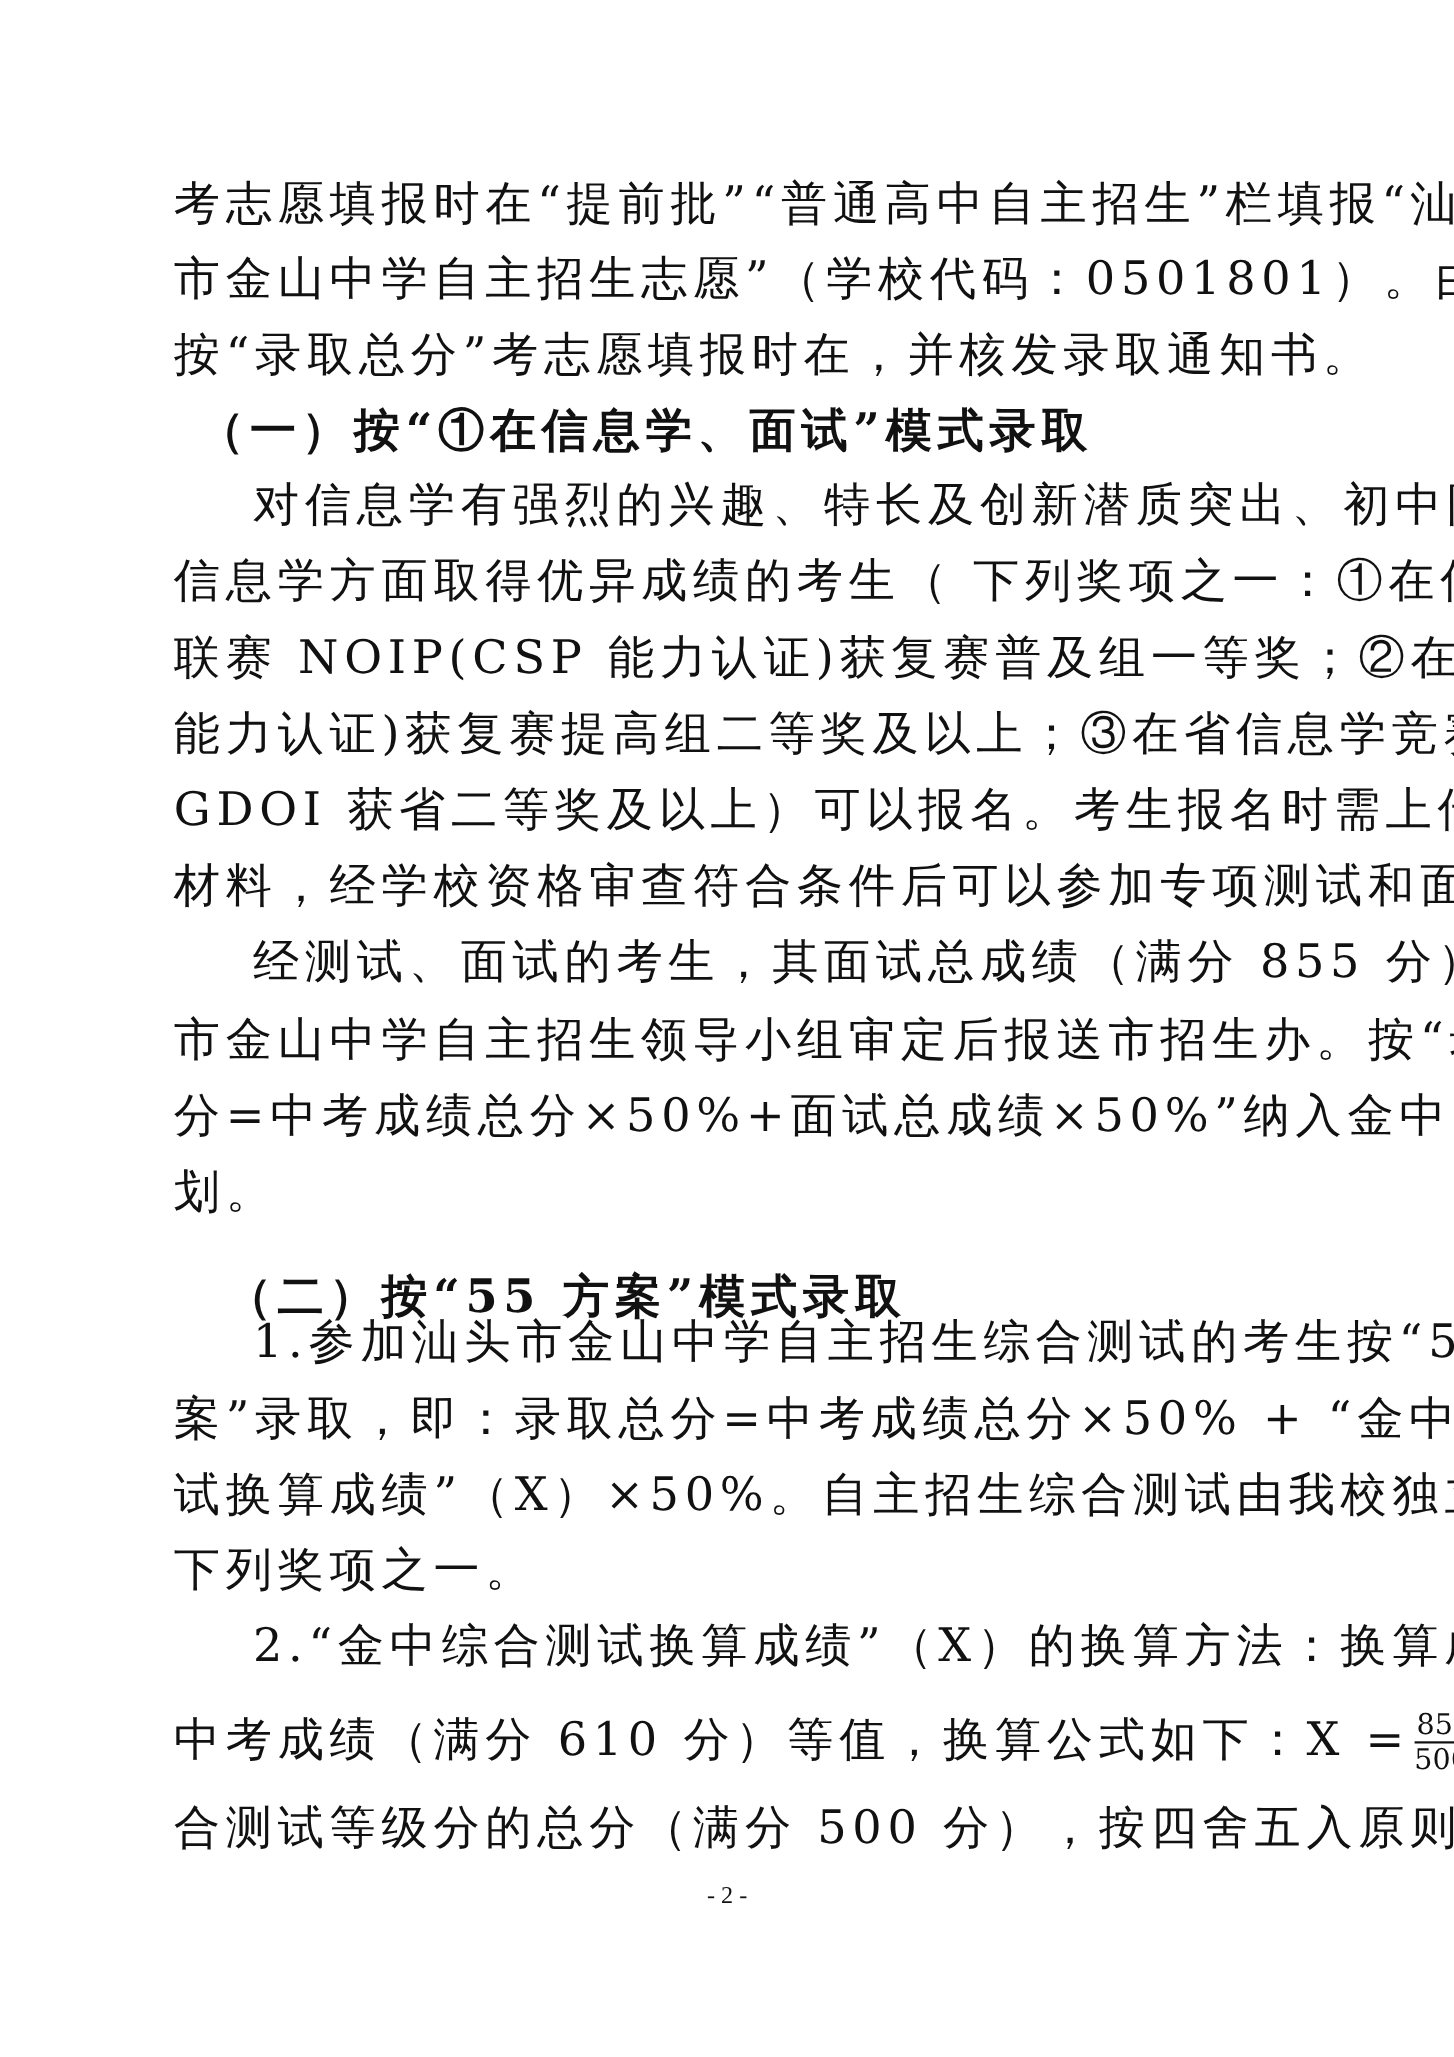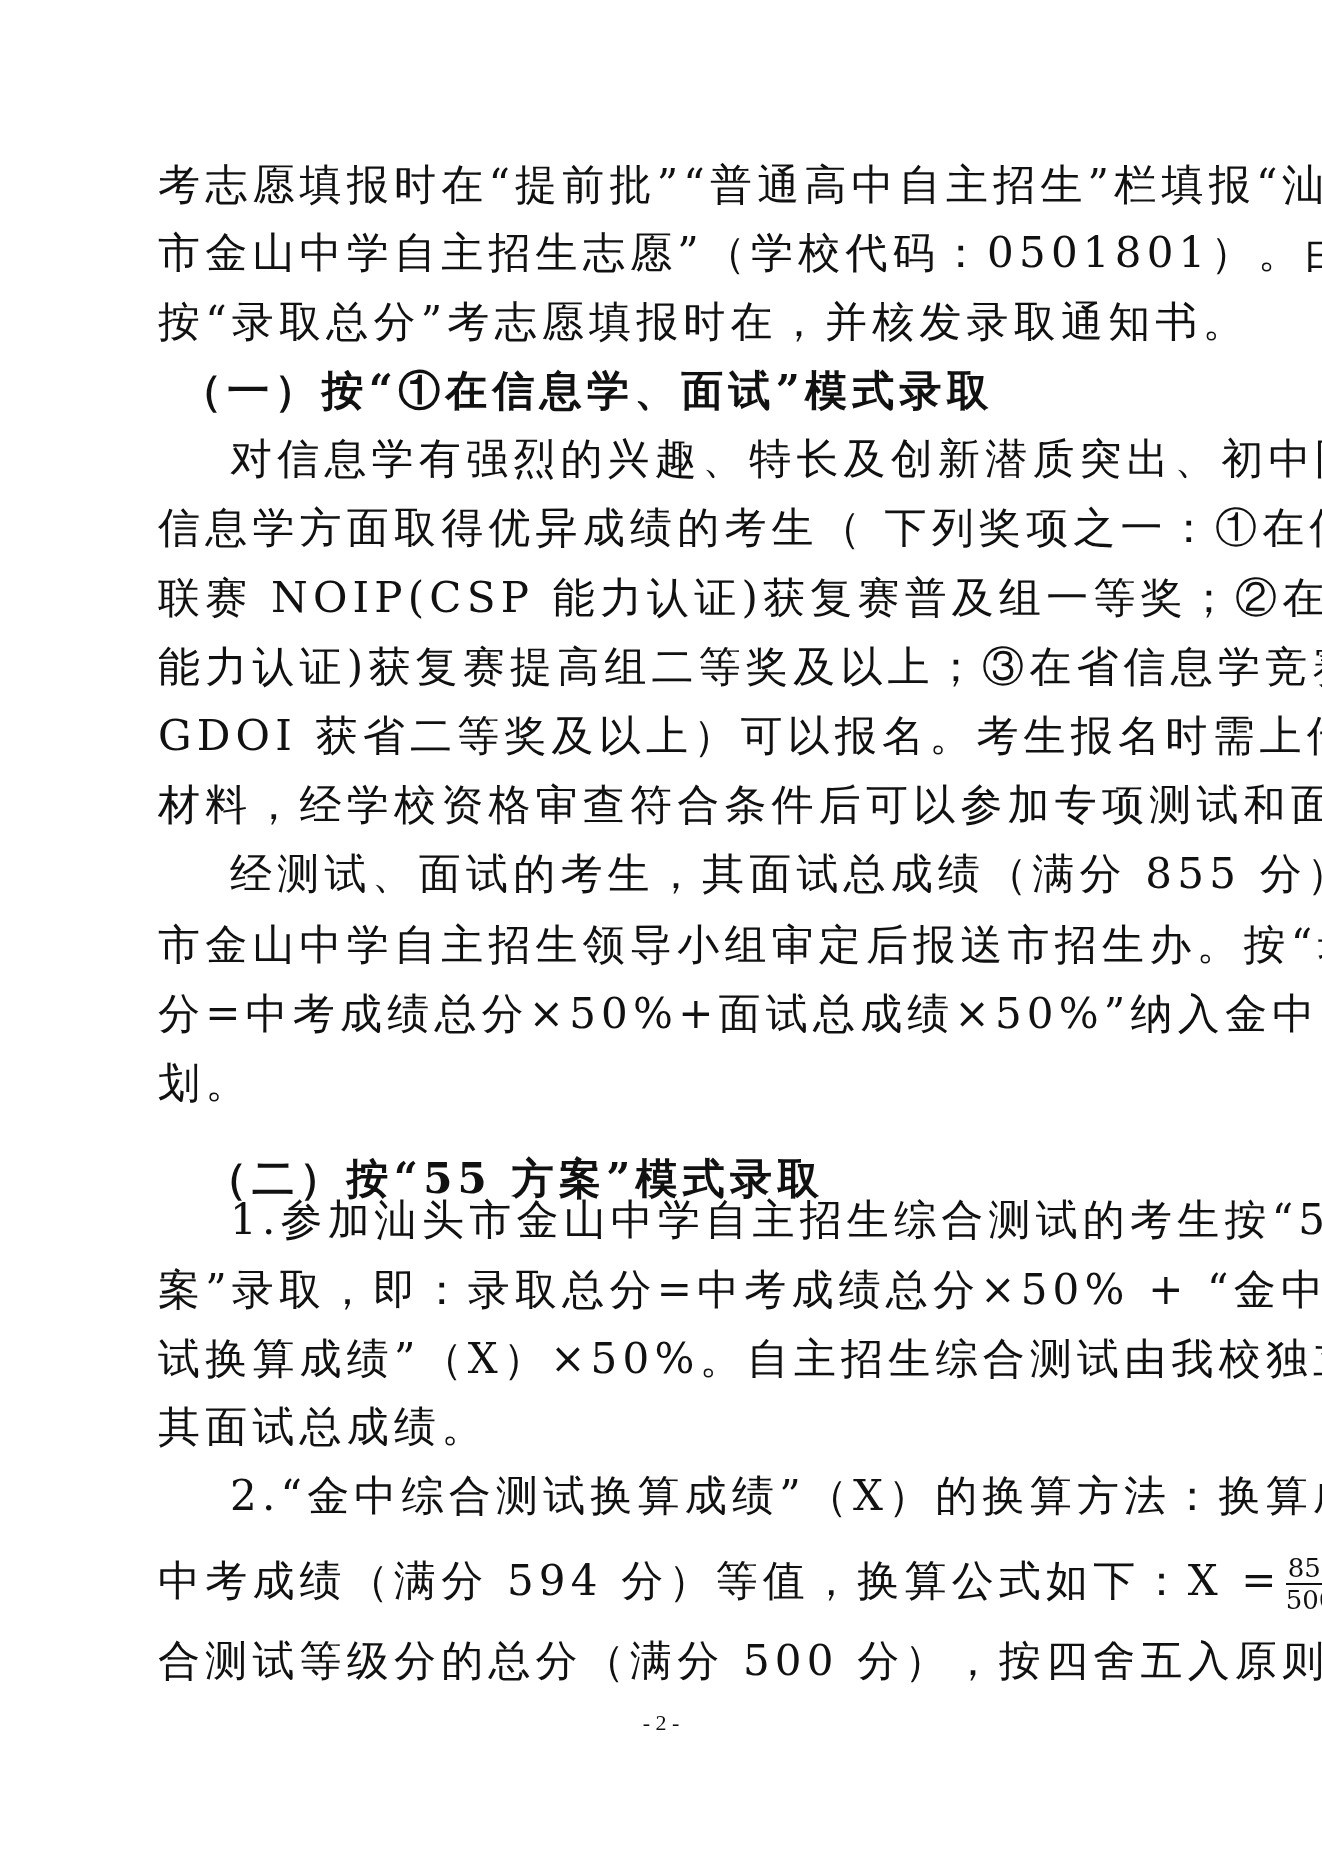--- a/index.html
+++ b/index.html
@@ -37,22 +37,22 @@
   <div class="line indent" style="top:846px">经测试、面试的考生，其面试总成绩（满分 855 分）由汕头</div>
   <div class="line" style="top:917px">市金山中学自主招生领导小组审定后报送市招生办。按“录取总</div>
   <div class="line" style="top:986px">分=中考成绩总分×50%+面试总成绩×50%”纳入金中自主招生计</div>
   <div class="line nojust" style="top:1055px">划。</div>
 
   <div class="line indent nojust heading" style="top:1123px; left:205px;margin-top:28px;">（二）按“55 方案”模式录取</div>
 
   <div class="line indent" style="top:1192px; width:900px;">1.参加汕头市金山中学自主招生综合测试的考生按“55 方</div>
   <div class="line" style="top:1262px; width:980px;">案”录取，即：录取总分=中考成绩总分×50% + “金中综合测</div>
   <div class="line" style="top:1331px; width:980px;">试换算成绩”（X）×50%。自主招生综合测试由我校独立命题、</div>
-  <div class="line nojust" style="top:1399px">其面试总成绩。</div>
+  <div class="line nojust" style="top:1399px">下列奖项之一。</div>
 
   <div class="line indent" style="top:1468px">2.“金中综合测试换算成绩”（X）的换算方法：换算成与</div>
   <div class="line nojust" style="top:1553px; text-align-last:left;">
-    <span>中考成绩（满分 594 分）等值，换算公式如下：X =</span><span class="frac"><span class="num">855</span><span class="den">500</span></span>
+    <span>中考成绩（满分 610 分）等值，换算公式如下：X =</span><span class="frac"><span class="num">855</span><span class="den">500</span></span>
   </div>
   <div class="line" style="top:1633px">合测试等级分的总分（满分 500 分），按四舍五入原则，取整</div>
 
   <div class="pagenum">- 2 -</div>
 </div>
 
 </body></html>

